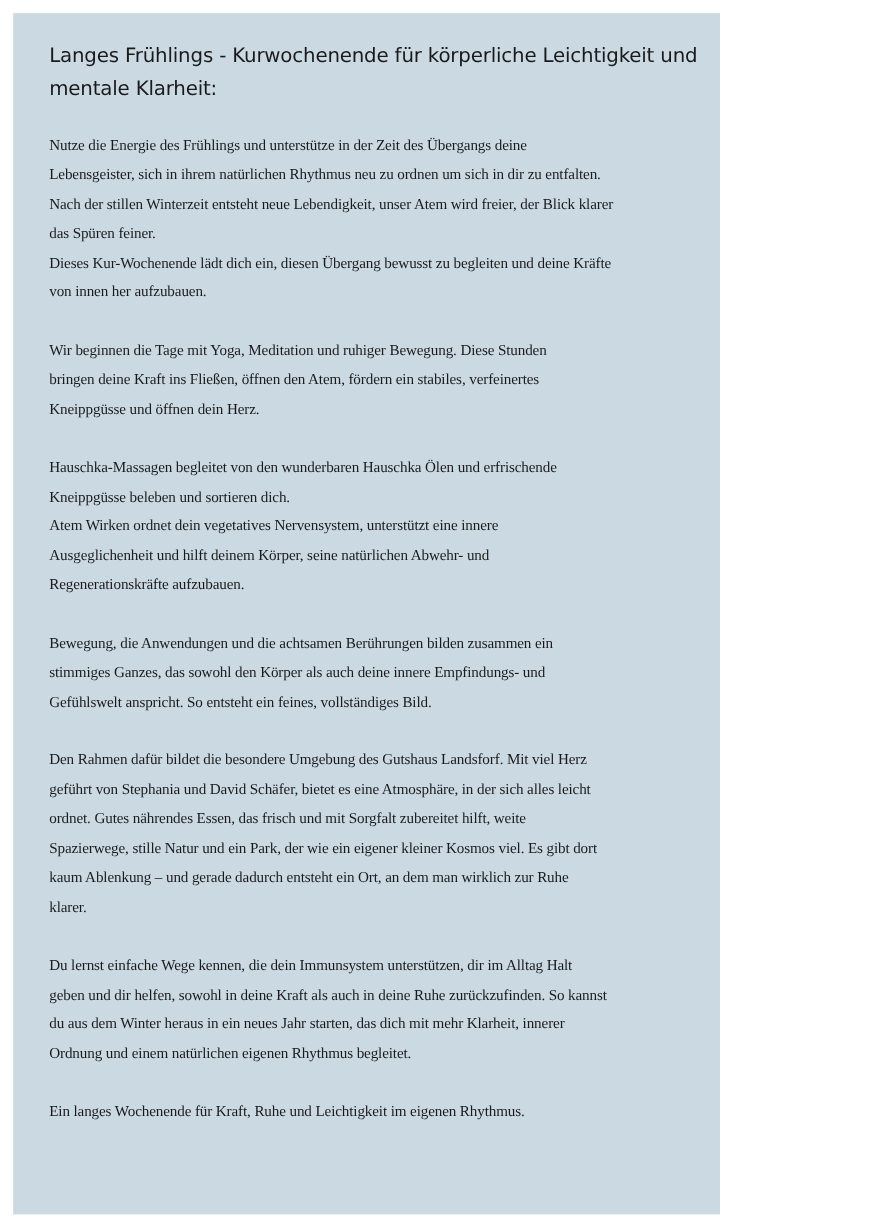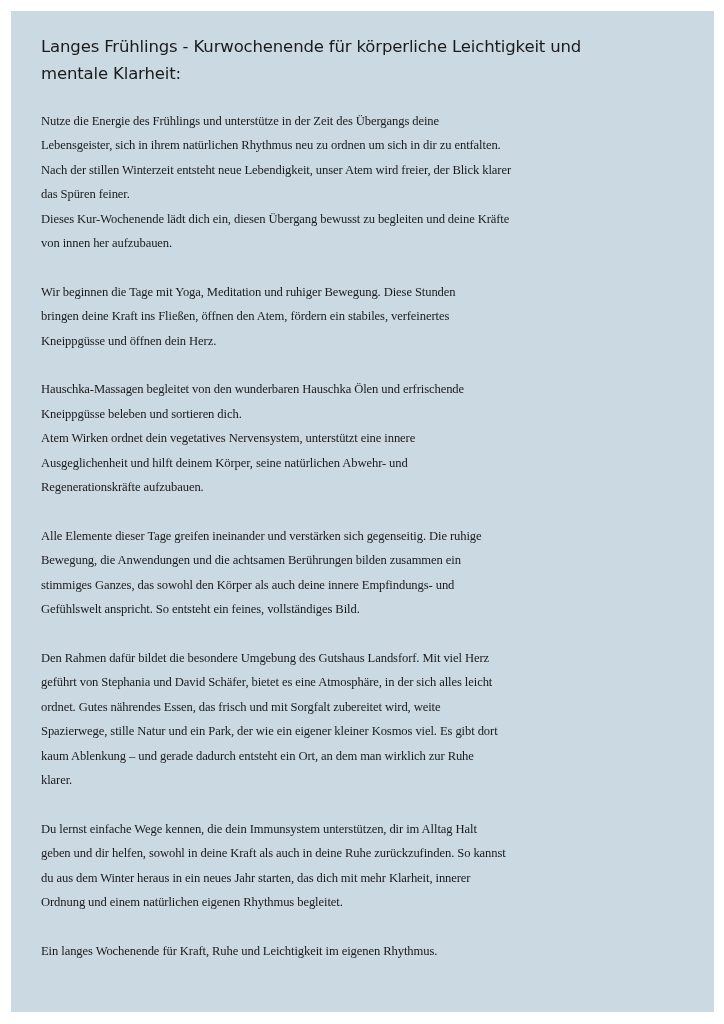--- a/index.html
+++ b/index.html
@@ -10,21 +10,21 @@
     body {
       width: 724px;
       height: 1024px;
       position: relative;
       overflow: hidden;
     }
     .card {
       position: absolute;
       left: 11px;
       top: 11px;
-      width: 703px;
+      width: 589px;
       height: 1001px;
       background: #cbd9e3;
       box-sizing: border-box;
       padding: 22px 20px 0 30px;
       color: #1a1a1a;
       font-family: "DejaVu Sans", sans-serif;
     }
     .title {
       font-size: 16.5px;
       line-height: 27px;
@@ -80,31 +80,30 @@
   <p class="para">
     <span class="line">Hauschka-Massagen begleitet von den wunderbaren  Hauschka Ölen und erfrischende</span>
     <span class="line">Kneippgüsse beleben und sortieren dich.</span>
     <span class="line">Atem Wirken ordnet dein vegetatives Nervensystem, unterstützt eine innere</span>
     <span class="line">Ausgeglichenheit und hilft deinem Körper, seine natürlichen Abwehr- und</span>
     <span class="line">Regenerationskräfte aufzubauen.</span>
   </p>
   <div class="gap"></div>
 
   <p class="para">
-    <span class="line">Alle Elemente dieser Tage greifen ineinander und verstärken sich gegenseitig. Die ruhige</span>
     <span class="line">Bewegung, die Anwendungen und die achtsamen Berührungen bilden zusammen ein</span>
     <span class="line">stimmiges Ganzes, das sowohl den Körper als auch deine innere Empfindungs- und</span>
     <span class="line">Gefühlswelt anspricht. So entsteht ein feines, vollständiges Bild.</span>
   </p>
   <div class="gap"></div>
 
   <p class="para">
     <span class="line">Den Rahmen dafür bildet die besondere Umgebung des Gutshaus Landsforf. Mit viel Herz</span>
     <span class="line">geführt von Stephania und David Schäfer, bietet es eine Atmosphäre, in der sich alles leicht</span>
-    <span class="line">ordnet. Gutes nährendes Essen, das frisch und mit Sorgfalt zubereitet wird, weite</span>
+    <span class="line">ordnet. Gutes nährendes Essen, das frisch und mit Sorgfalt zubereitet hilft, weite</span>
     <span class="line">Spazierwege, stille Natur und ein Park, der wie ein eigener kleiner Kosmos viel. Es gibt dort</span>
     <span class="line">kaum Ablenkung – und gerade dadurch entsteht ein Ort, an dem man wirklich zur Ruhe</span>
     <span class="line">klarer.</span>
   </p>
   <div class="gap"></div>
 
   <p class="para">
     <span class="line">Du lernst einfache Wege kennen, die dein Immunsystem unterstützen, dir im Alltag Halt</span>
     <span class="line">geben und dir helfen, sowohl in deine Kraft als auch in deine Ruhe zurückzufinden. So kannst</span>
     <span class="line">du aus dem Winter heraus in ein neues Jahr starten, das dich mit mehr Klarheit, innerer</span>

